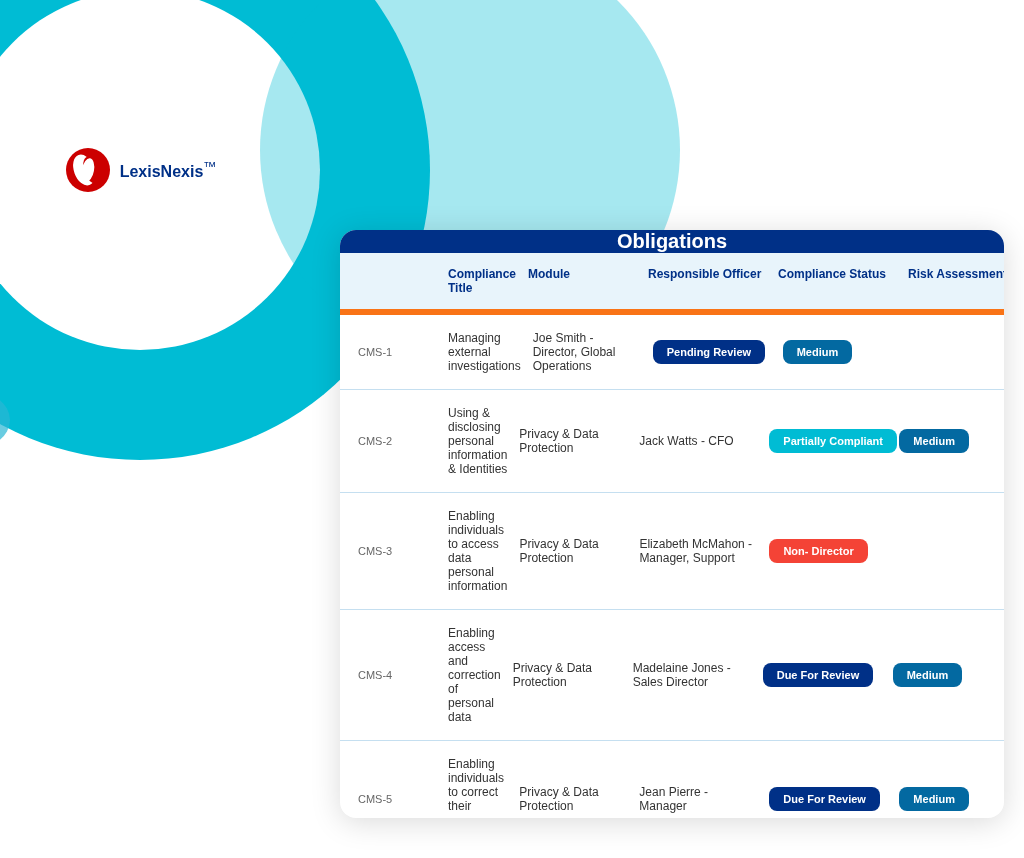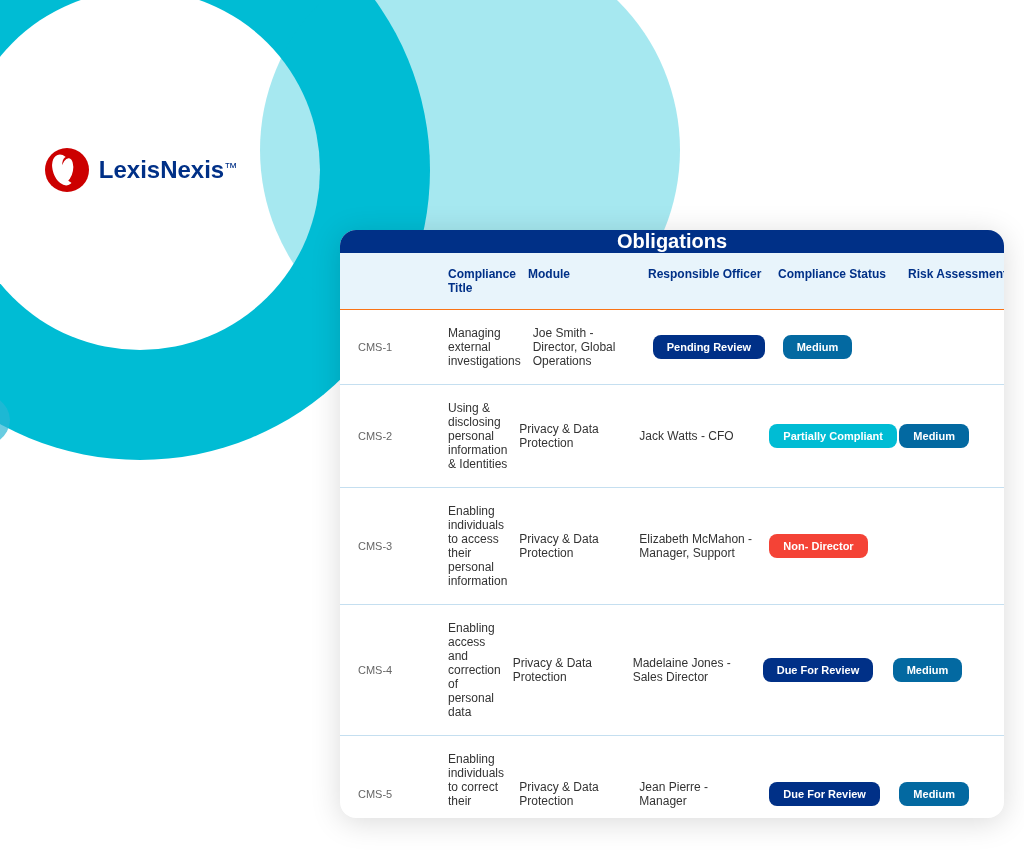--- a/index.html
+++ b/index.html
@@ -91,21 +91,21 @@
       padding: 0;
       font-size: 20px;
       font-weight: bold;
     }
 
     .col-headers {
       display: grid;
       grid-template-columns: 90px 1fr 120px 130px 130px 130px;
       background: #e8f4fb;
       padding: 10px 12px;
-      border-bottom: 1px solid #f97316;
+      border-bottom: 6px solid #f97316;
     }
 
     .col-header {
       font-size: 12px;
       font-weight: bold;
       color: #003087;
       padding: 4px 6px;
     }
 
     .table-body {
@@ -177,21 +177,21 @@
     <div class="circle-inner">
 
       <div class="logo-container">
         <svg class="logo-icon" viewBox="0 0 48 48" xmlns="http://www.w3.org/2000/svg">
           <circle cx="24" cy="24" r="22" fill="#cc0000"></circle>
           <ellipse cx="20" cy="24" rx="10" ry="16" fill="white" transform="rotate(-20 20 24)"></ellipse>
           <ellipse cx="28" cy="24" rx="8" ry="14" fill="#cc0000" transform="rotate(-20 28 24)"></ellipse>
           <ellipse cx="24" cy="24" rx="6" ry="12" fill="white" transform="rotate(10 24 24)"></ellipse>
         </svg>
         <div>
-          <span style="font-size:24px; font-weight:bold; color:#003087;">LexisNexis</span><span style="font-size:13px; color:#003087; vertical-align:super;">™</span>
+          <span style="font-size:16px; font-weight:bold; color:#003087;">LexisNexis</span><span style="font-size:13px; color:#003087; vertical-align:super;">™</span>
         </div>
       </div>
     </div>
 
     <div class="blob2"></div>
 
   </div>
 
   <div class="circle-overlay"></div>
 
@@ -227,21 +227,21 @@
     <div class="cell">Jack Watts - CFO</div>
     <div class="cell">
       <span class="badge badge-partial">Partially Compliant</span>
     </div>
     <div class="cell">
       <span class="badge badge-medium">Medium</span>
     </div>
   </div>
         <div class="table-row">
     <div class="cell cell-id">CMS-3</div>
-    <div class="cell">Enabling individuals to access their personal information</div>
+    <div class="cell">Enabling individuals to access data personal information</div>
     <div class="cell">Privacy &amp; Data Protection</div>
     <div class="cell">Elizabeth McMahon - Manager, Support</div>
     <div class="cell">
       <span class="badge badge-non-compliant">Non- Director</span>
     </div>
   </div>
         <div class="table-row">
     <div class="cell cell-id">CMS-4</div>
     <div class="cell">Enabling access and correction of personal data</div>
     <div class="cell">Privacy &amp; Data Protection</div>

